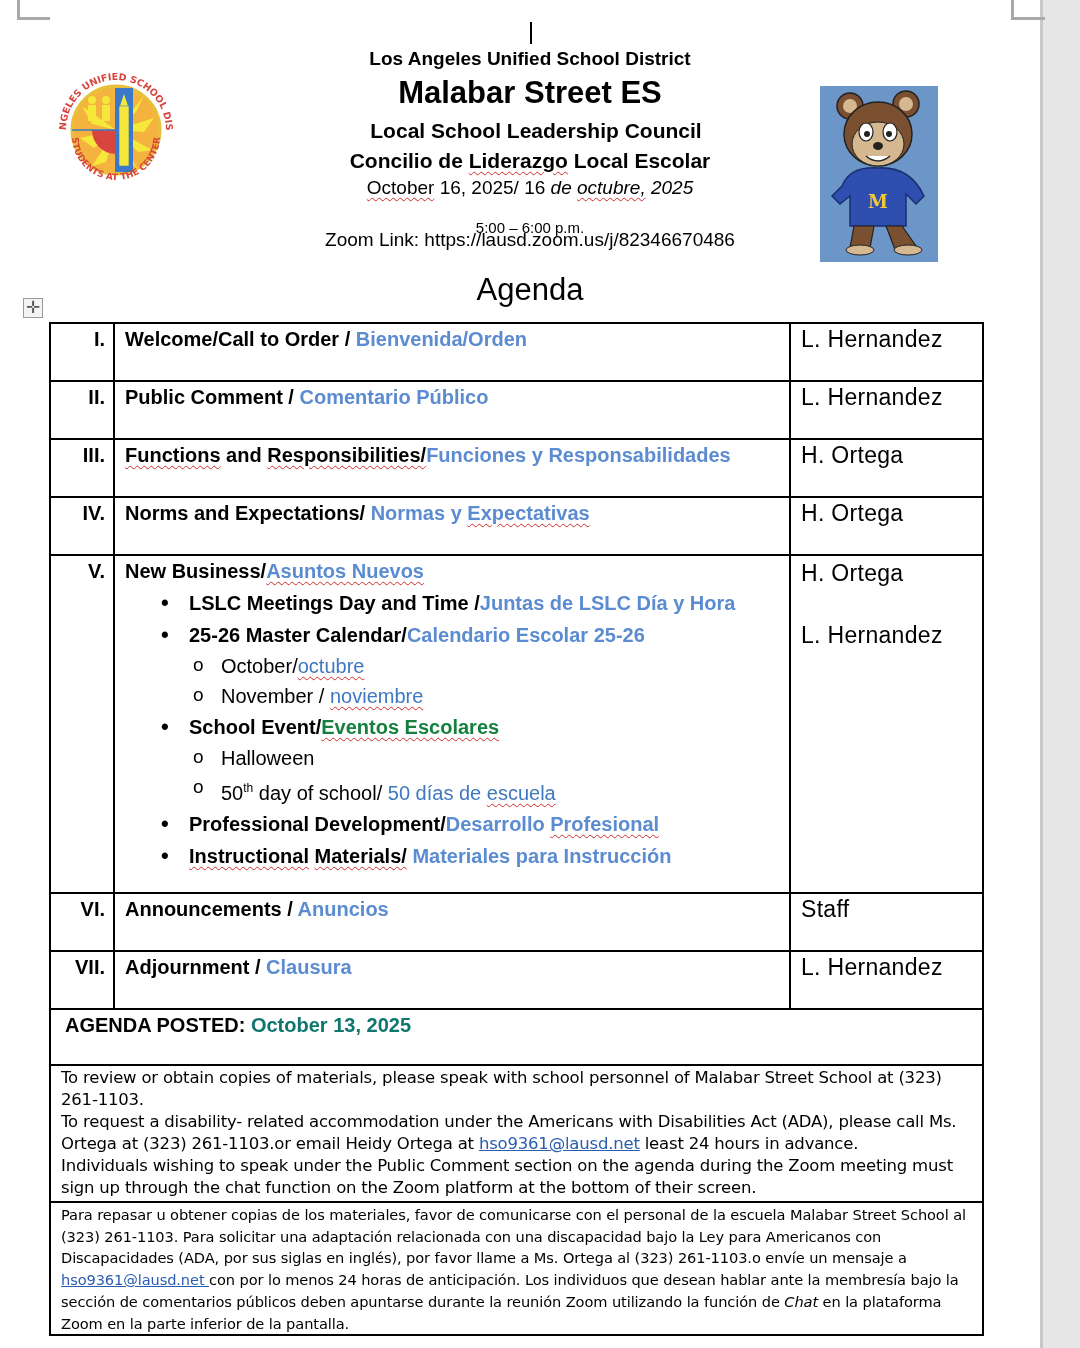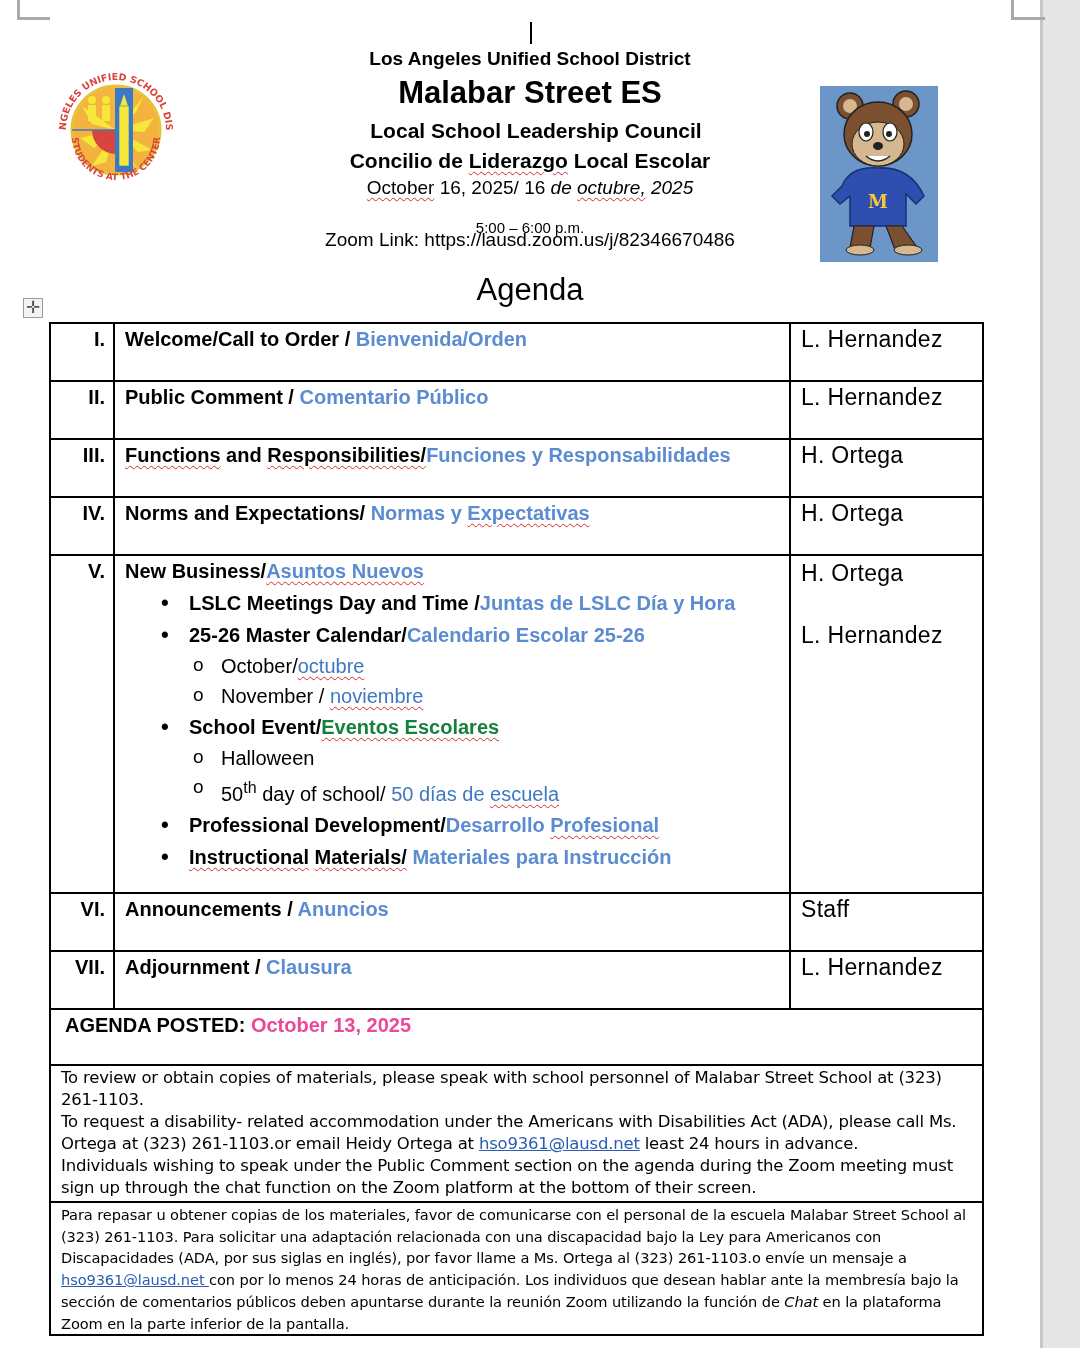--- a/index.html
+++ b/index.html
@@ -59,21 +59,21 @@
   .row60 { height: 58px; }
   .row-v { height: 338px; }
   ul.l1 { list-style: none; margin: 4px 0 0 0; padding: 0 0 0 42px; }
   ul.l1 > li { position: relative; padding-left: 22px; line-height: 32px; font-weight: bold; }
   ul.l1 > li::before { content: "•"; position: absolute; left: -6px; top: 0; font-size: 22px; }
   ul.l2 { list-style: none; margin: 0; padding: 0 0 0 68px; }
   ul.l2 > li { position: relative; padding-left: 28px; line-height: 30px; font-weight: normal; }
   ul.l2 > li::before { content: "o"; position: absolute; left: 0; top: -1px; font-size: 19px; }
   .who-v { line-height: 31px; }
   .posted { font-weight: bold; font-size: 20px; padding: 4px 0 0 14px !important; height: 50px; }
-  .posted .date { color: #ec4899; }
+  .posted .date { color: #0f766e; }
   .notice { font-family: "DejaVu Sans", sans-serif; font-size: 16.5px; line-height: 22px; padding: 1px 10px 2px 10px !important; letter-spacing: -0.2px; }
   .notice-es { font-family: "DejaVu Sans", sans-serif; font-size: 14.6px; line-height: 21.7px; padding: 1px 10px 0 10px !important; letter-spacing: -0.1px; }
   a.mail { color: #2a5db0; text-decoration: underline; text-align: right; }
 </style>
 </head>
 <body>
 
 <div class="scroll-gutter"></div>
 <div class="crop-mark crop-tl"></div>
 <div class="crop-mark crop-tr"></div>
@@ -188,21 +188,21 @@
       </ul>
       <ul class="l2">
         <li><span>October/</span><span class="es2 squig">octubre</span></li>
         <li><span>November / </span><span class="es2 squig">noviembre</span></li>
       </ul>
       <ul class="l1" style="margin-top:0">
         <li><span>School Event/</span><span class="es squig" style="color:#15803d">Eventos Escolares</span></li>
       </ul>
       <ul class="l2">
         <li><span>Halloween</span></li>
-        <li><span>50</span><sup style="font-size:16px">th</sup><span> day of school/ </span><span class="es2">50 días de </span><span class="es2 squig">escuela</span></li>
+        <li><span>50</span><sup style="font-size:12px">th</sup><span> day of school/ </span><span class="es2">50 días de </span><span class="es2 squig">escuela</span></li>
       </ul>
       <ul class="l1" style="margin-top:0">
         <li><span>Professional Development/</span><span class="es">Desarrollo </span><span class="es squig">Profesional</span></li>
         <li><span class="squig">Instructional</span><span> </span><span class="squig">Materials/</span><span class="es"> Materiales para Instrucción</span></li>
       </ul>
     </td>
     <td class="who">
       <div class="who-v">H. Ortega</div>
       <div class="who-v" style="margin-top:31px">L. Hernandez</div>
     </td>

